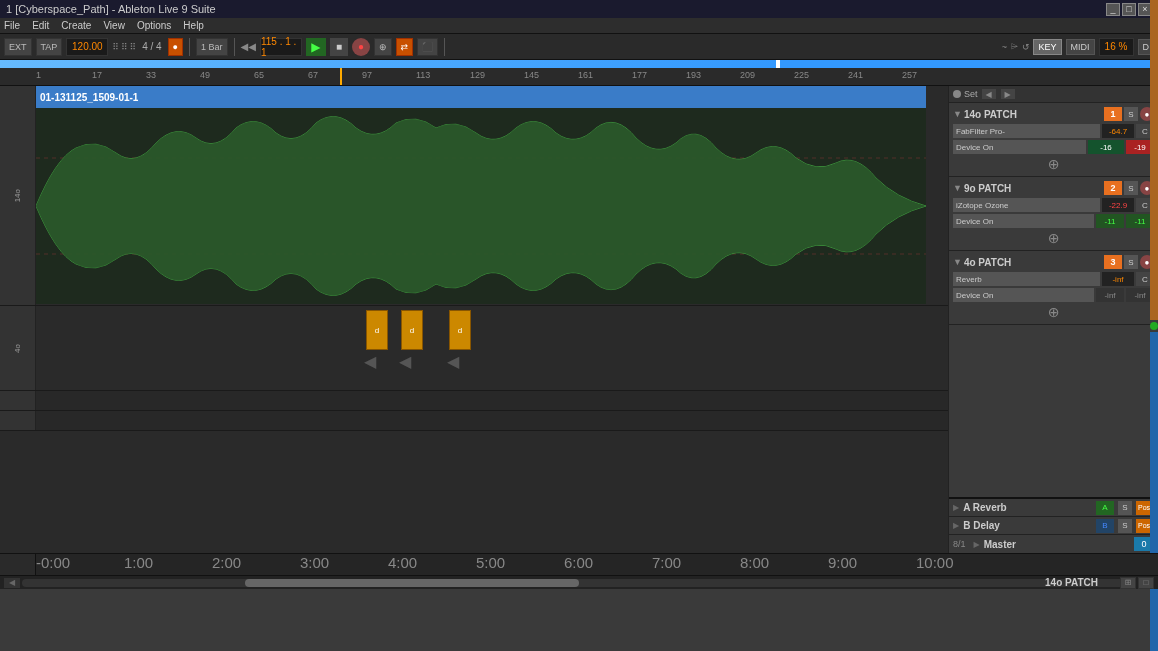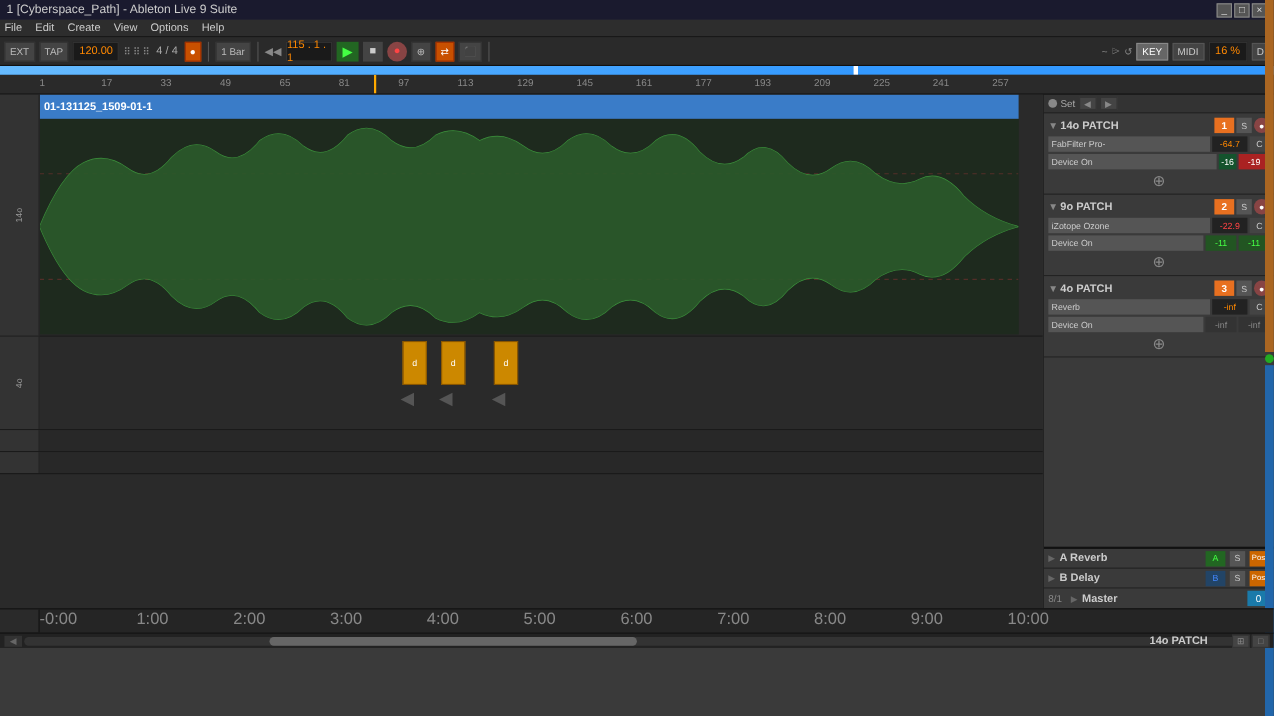--- a/index.html
+++ b/index.html
@@ -552,21 +552,21 @@
   <div id="posbar-handle"></div>
 </div>
 
 <div id="ruler" style="position:relative; overflow:hidden;">
   <div id="playhead" style="left: 340px;"></div>
   <div class="ruler-mark" style="left:36px;">1</div>
   <div class="ruler-mark" style="left:92px;">17</div>
   <div class="ruler-mark" style="left:146px;">33</div>
   <div class="ruler-mark" style="left:200px;">49</div>
   <div class="ruler-mark" style="left:254px;">65</div>
-  <div class="ruler-mark" style="left:308px;">81</div>
+  <div class="ruler-mark" style="left:308px;">67</div>
   <div class="ruler-mark" style="left:362px;">97</div>
   <div class="ruler-mark" style="left:416px;">113</div>
   <div class="ruler-mark" style="left:470px;">129</div>
   <div class="ruler-mark" style="left:524px;">145</div>
   <div class="ruler-mark" style="left:578px;">161</div>
   <div class="ruler-mark" style="left:632px;">177</div>
   <div class="ruler-mark" style="left:686px;">193</div>
   <div class="ruler-mark" style="left:740px;">209</div>
   <div class="ruler-mark" style="left:794px;">225</div>
   <div class="ruler-mark" style="left:848px;">241</div>
@@ -648,21 +648,21 @@
         <div class="cs-rec-btn">●</div>
       </div>
       <div class="cs-plugin-row">
         <div class="cs-plugin-name">FabFilter Pro-</div>
         <div class="cs-val">-64.7</div>
         <div class="cs-val-c">C</div>
       </div>
       <div class="cs-device-row">
         <div class="cs-device-select">Device On</div>
         <div class="cs-device-vals">
-          <div style="background:#14532d;color:#fff;font-size:8px;width:16px;height:14px;display:flex;align-items:center;justify-content:center;">-16</div>
+          <div style="background:#14532d;color:#fff;font-size:8px;width:36px;height:14px;display:flex;align-items:center;justify-content:center;">-16</div>
           <div style="background:#aa2222;color:#fff;font-size:8px;width:28px;height:14px;display:flex;align-items:center;justify-content:center;">-19</div>
         </div>
       </div>
       <div class="cs-add-btn">⊕</div>
     </div>
 
     <div class="channel-strip">
       <div class="cs-header">
         <span class="cs-arrow">▼</span>
         <span class="cs-name">9o PATCH</span>

